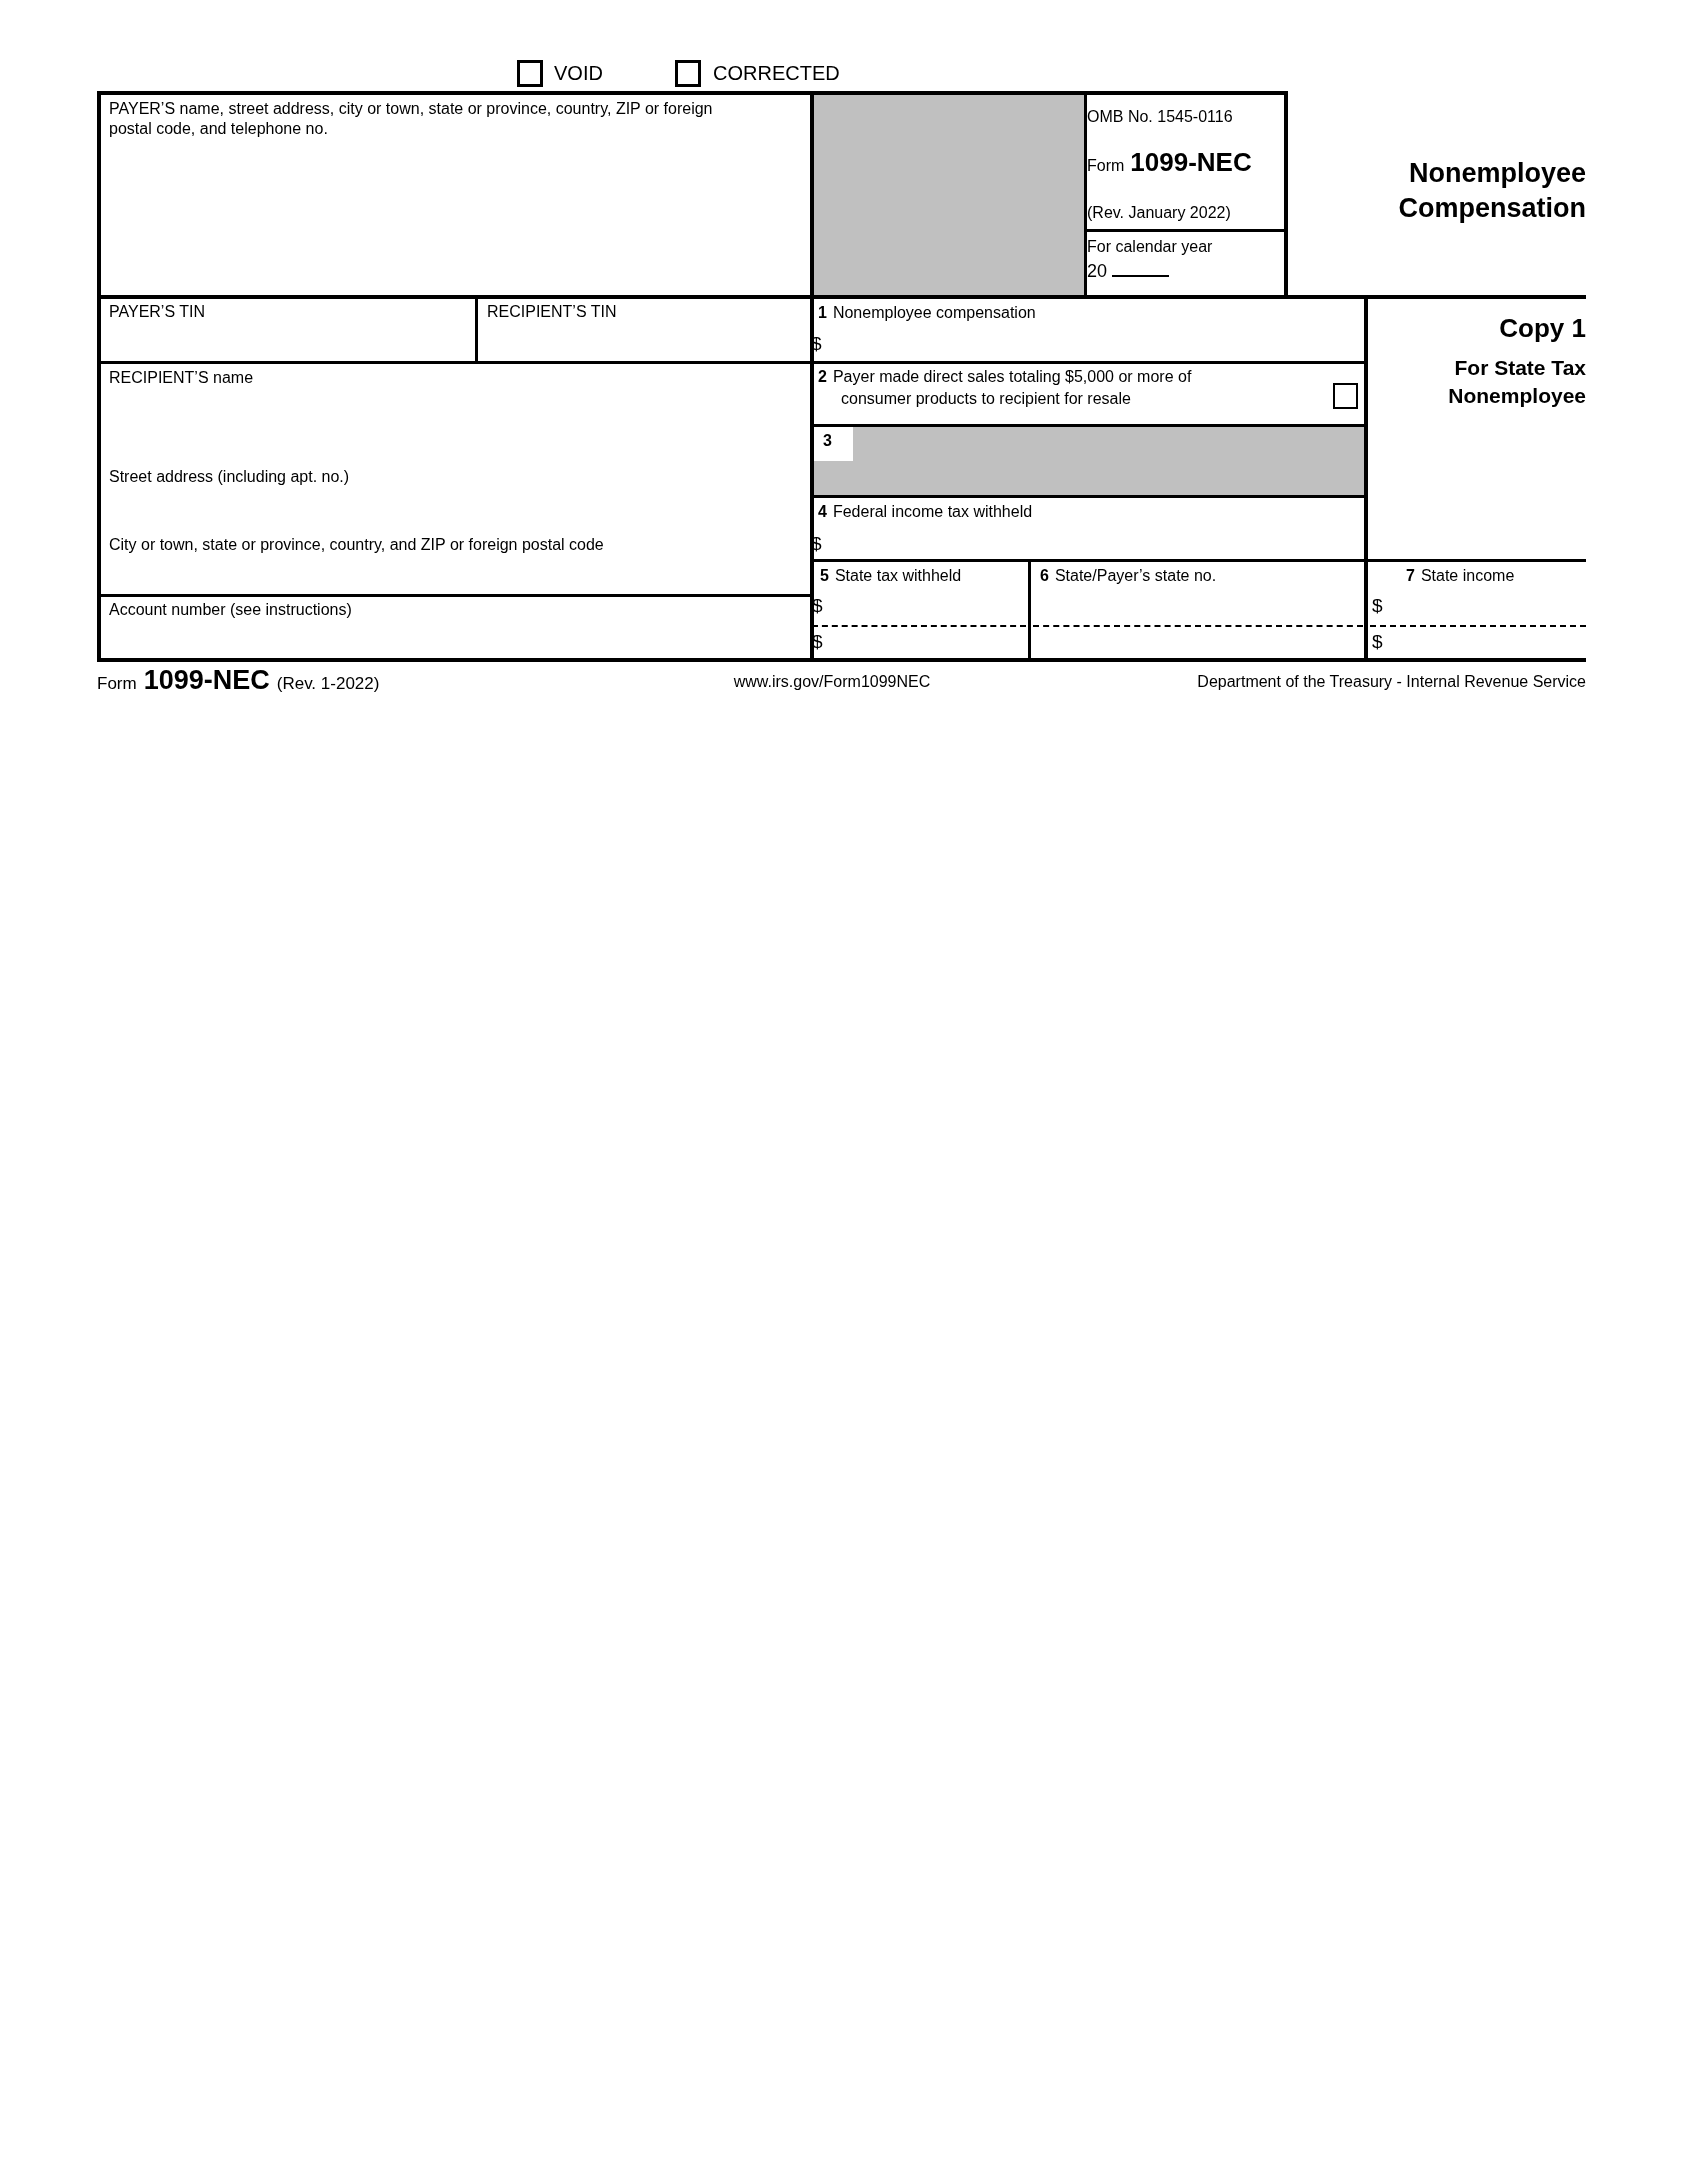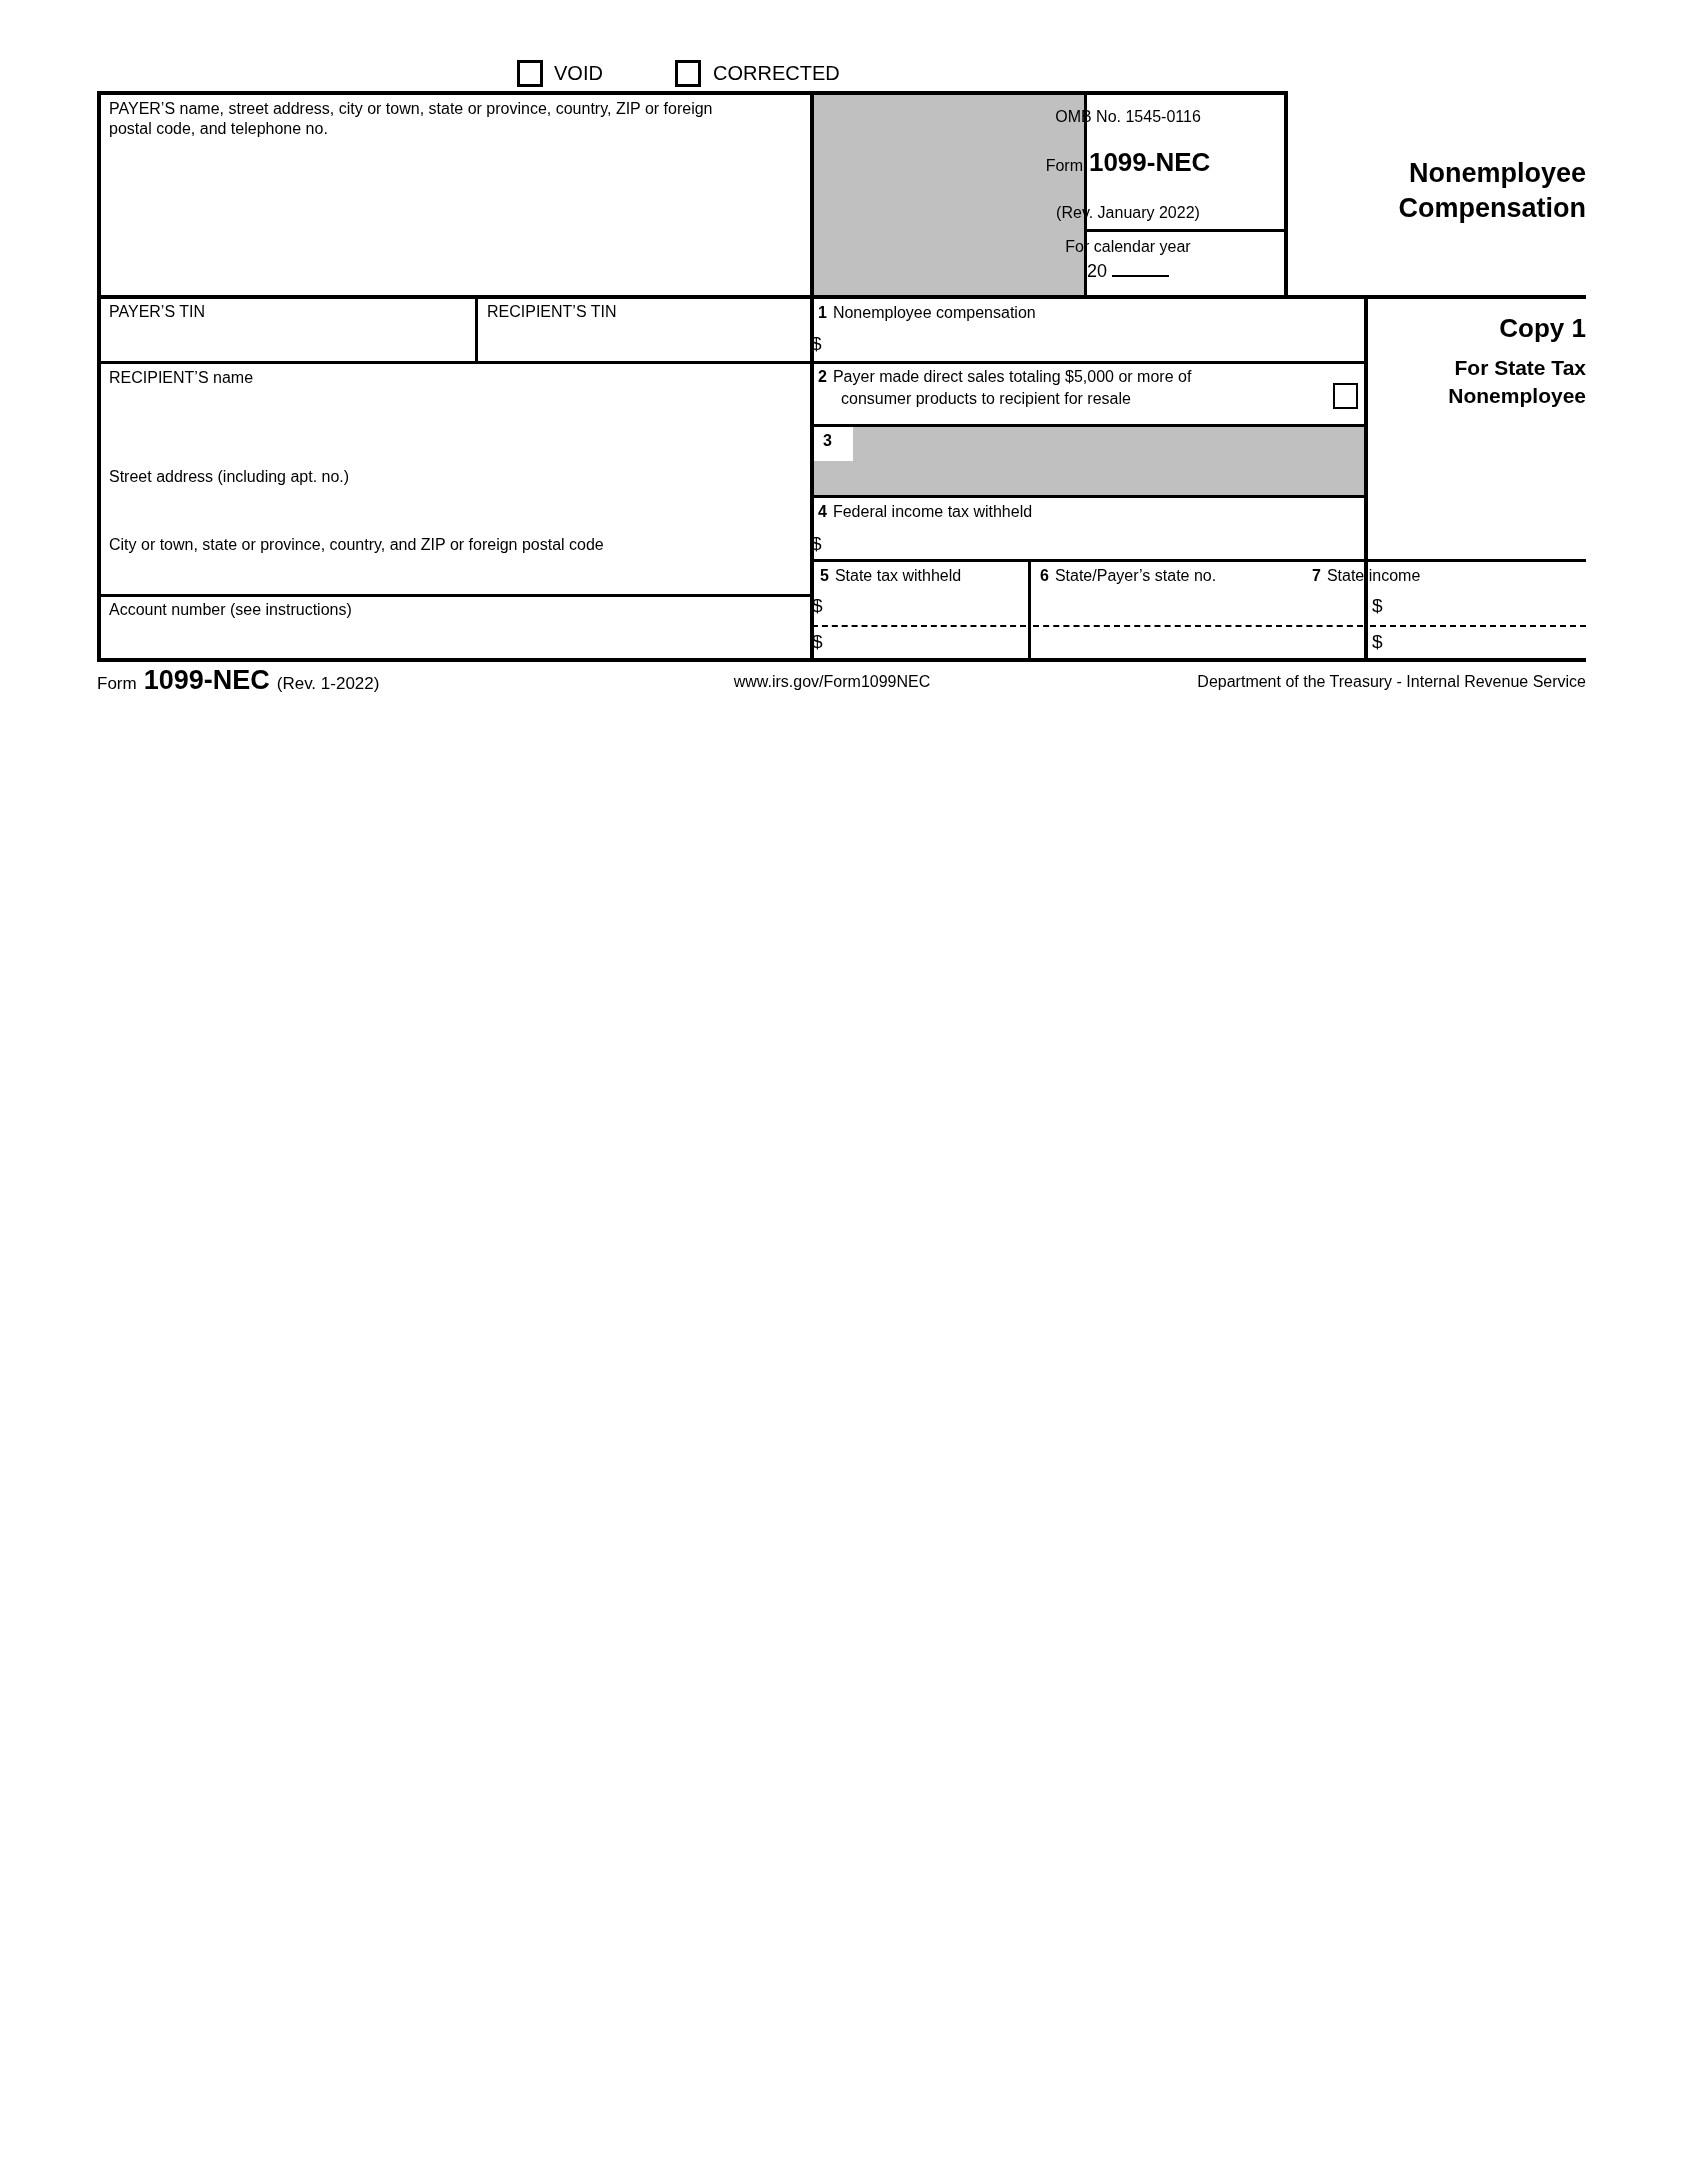--- a/index.html
+++ b/index.html
@@ -13,21 +13,21 @@
   .lbl { position:absolute; font-size:16px; line-height:20px; white-space:nowrap; }
   .wrap { white-space:normal; }
   .boxnum { font-weight:bold; margin-right:6px; }
   .dollar { position:absolute; font-size:19px; }
   .gray { position:absolute; background:#c0c0c0; }
   .cb { position:absolute; background:#fff; border:3px solid #000; }
   .cb-thin { position:absolute; background:#fff; border:2px solid #000; }
   .dash { position:absolute; border-top:2px dashed #000; height:0; }
   .field { position:absolute; background:transparent; }
   .cbrow-label { position:absolute; font-size:20px; }
-  .omb-col { position:absolute; left:1029px; width:198px; text-align:center; }
+  .omb-col { position:absolute; left:1087px; width:198px; text-align:left; }
   .title-block { position:absolute; left:1277px; width:309px; text-align:right;
                  font-weight:bold; font-size:27px; line-height:35px; }
   .copy1 { position:absolute; left:1368px; width:218px; text-align:right;
            font-weight:bold; font-size:26px; }
   .copyfor { position:absolute; left:1368px; width:218px; text-align:right;
              font-weight:bold; font-size:21px; line-height:28px; }
   .blankline { display:inline-block; width:57px; border-bottom:2px solid #000; height:18px; }
   .ombform-word { font-size:16px; }
   .ombform-num { font-size:26px; font-weight:bold; margin-left:6px; }
   .footer-left { position:absolute; left:97px; top:665px; display:flex; align-items:baseline; gap:7px; }
@@ -139,21 +139,21 @@
 <div class="field" style="left:837px; top:595px; width:186px; height:24px;"></div>
 <div class="dollar" style="left:812px; top:631px;">$</div>
 <div class="field" style="left:837px; top:631px; width:186px; height:24px;"></div>
 
 <div class="lbl" style="left:1040px; top:566px;">
   <span class="boxnum">6</span><span>State/Payer’s state no.</span>
 </div>
 <div class="field" style="left:1035px; top:595px; width:325px; height:24px;"></div>
 <div class="field" style="left:1035px; top:631px; width:325px; height:24px;"></div>
 
-<div class="lbl" style="left:1312px; top:566px;">
+<div class="lbl" style="left:1406px; top:566px;">
   <span class="boxnum">7</span><span>State income</span>
 </div>
 <div class="dollar" style="left:1372px; top:595px;">$</div>
 <div class="field" style="left:1398px; top:595px; width:186px; height:24px;"></div>
 <div class="dollar" style="left:1372px; top:631px;">$</div>
 <div class="field" style="left:1398px; top:631px; width:186px; height:24px;"></div>
 
 <div class="footer-left">
   <span class="footer-form-word">Form</span>
   <span class="footer-form-num">1099-NEC</span>

